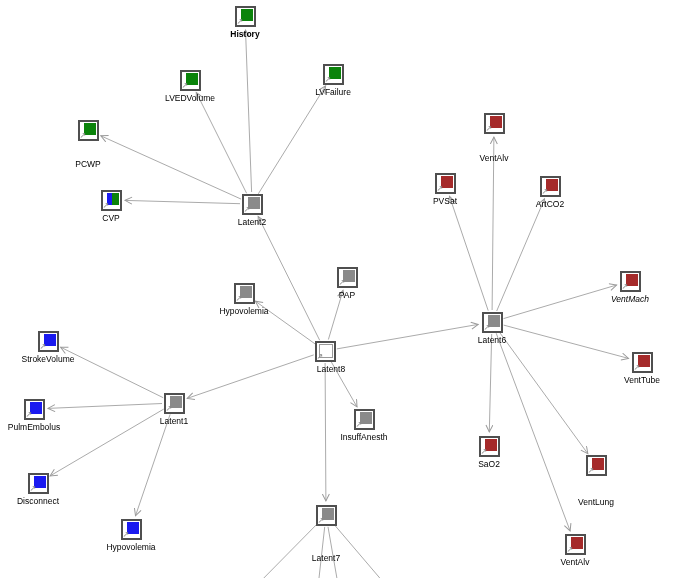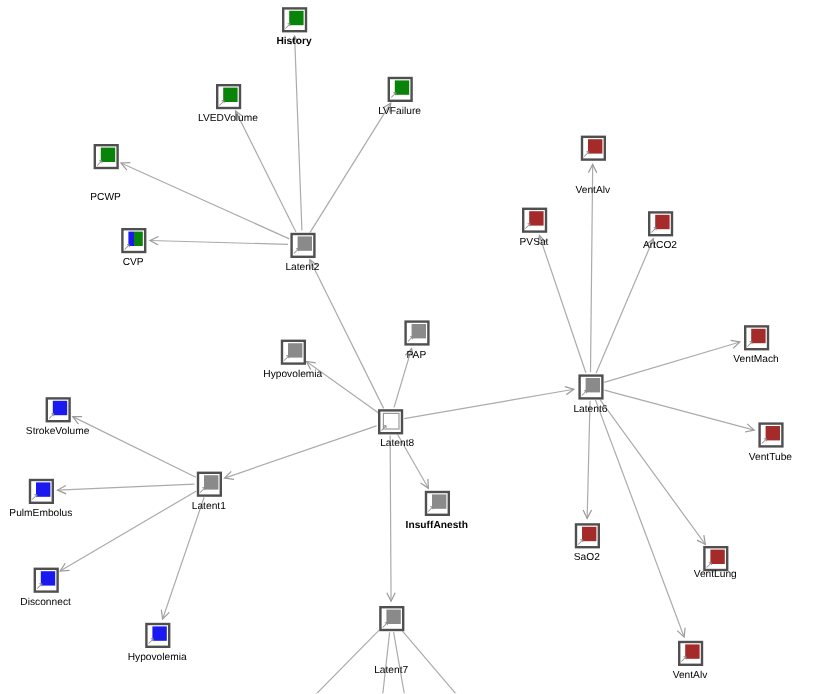--- a/index.html
+++ b/index.html
@@ -125,21 +125,21 @@
       <div class="nodelabel" style="left: 395px; top: 195.5px;">PVSat</div>
       <div class="node" style="left: 539.5px; top: 175.5px;">
         <div class="fill" style="background: rgb(165, 42, 42);"></div>
         <span class="glyph">↗</span>
       </div>
       <div class="nodelabel" style="left: 500px; top: 198.5px;">ArtCO2</div>
       <div class="node" style="left: 619.5px; top: 270.5px;">
         <div class="fill" style="background: rgb(165, 42, 42);"></div>
         <span class="glyph">↗</span>
       </div>
-      <div class="nodelabel" style="left: 580px; top: 293.5px;">VentMach</div>
+      <div class="nodelabel" style="left: 580px; top: 293.5px; font-style: italic;">VentMach</div>
       <div class="node" style="left: 631.5px; top: 351.5px;">
         <div class="fill" style="background: rgb(165, 42, 42);"></div>
         <span class="glyph">↗</span>
       </div>
       <div class="nodelabel" style="left: 592px; top: 374.5px;">VentTube</div>
       <div class="node" style="left: 233.5px; top: 282.5px;">
         <div class="fill" style="background: rgb(138, 138, 138);"></div>
         <span class="glyph">↗</span>
       </div>
       <div class="nodelabel" style="left: 194px; top: 305.5px;">Hypovolemia</div>
@@ -170,31 +170,31 @@
       <div class="nodelabel" style="left: -16px; top: 421.5px;">PulmEmbolus</div>
       <div class="node" style="left: 163.5px; top: 392.5px;">
         <div class="fill" style="background: rgb(138, 138, 138);"></div>
         <span class="glyph">↗</span>
       </div>
       <div class="nodelabel" style="left: 124px; top: 415.5px;">Latent1</div>
       <div class="node" style="left: 353.5px; top: 408.5px;">
         <div class="fill" style="background: rgb(138, 138, 138);"></div>
         <span class="glyph">↗</span>
       </div>
-      <div class="nodelabel" style="left: 314px; top: 431.5px; font-weight: bold;">InsuffAnesth</div>
+      <div class="nodelabel" style="left: 314px; top: 431.5px;">InsuffAnesth</div>
       <div class="node" style="left: 478.5px; top: 435.5px;">
         <div class="fill" style="background: rgb(165, 42, 42);"></div>
         <span class="glyph">↗</span>
       </div>
       <div class="nodelabel" style="left: 439px; top: 458.5px;">SaO2</div>
       <div class="node" style="left: 585.5px; top: 454.5px;">
         <div class="fill" style="background: rgb(165, 42, 42);"></div>
         <span class="glyph">↗</span>
       </div>
-      <div class="nodelabel" style="left: 546px; top: 473px;">VentLung</div>
+      <div class="nodelabel" style="left: 546px; top: 497px;">VentLung</div>
       <div class="node" style="left: 27.5px; top: 472.5px;">
         <div class="fill" style="background: rgb(26, 26, 240);"></div>
         <span class="glyph">↗</span>
       </div>
       <div class="nodelabel" style="left: -12px; top: 495.5px;">Disconnect</div>
       <div class="node" style="left: 120.5px; top: 518.5px;">
         <div class="fill" style="background: rgb(26, 26, 240);"></div>
         <span class="glyph">↗</span>
       </div>
       <div class="nodelabel" style="left: 81px; top: 541.5px;">Hypovolemia</div>

